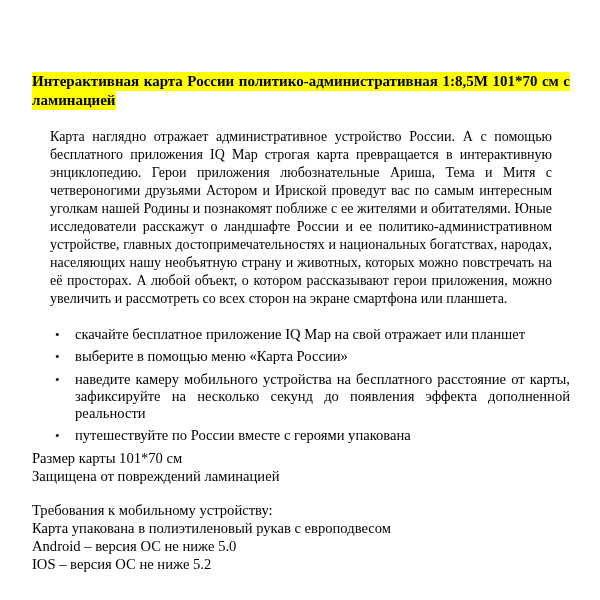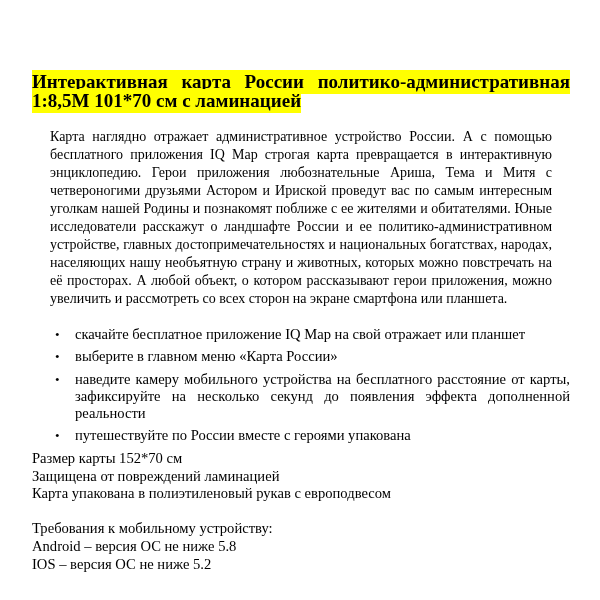--- a/index.html
+++ b/index.html
@@ -18,21 +18,21 @@
     box-sizing: border-box;
   }
   .content {
     position: absolute;
     top: 72px;
     left: 32px;
     width: 538px;
   }
   .title {
     margin: 0 0 11px 0;
-    font-size: 19px;
+    font-size: 15px;
     line-height: 19px;
     font-weight: bold;
     text-align: justify;
   }
   .title mark {
     background: #ffff00;
     color: #000000;
     padding: 1px 0 2px 0;
   }
   .desc {
@@ -83,34 +83,34 @@
 
     <p class="desc">Карта наглядно отражает административное устройство России. А с помощью бесплатного приложения IQ Map строгая карта превращается в интерактивную энциклопедию. Герои приложения любознательные Ариша, Тема и Митя с четвероногими друзьями Астором и Ириской проведут вас по самым интересным уголкам нашей Родины и познакомят поближе с ее жителями и обитателями. Юные исследователи расскажут о ландшафте России и ее политико-административном устройстве, главных достопримечательностях и национальных богатствах, народах, населяющих нашу необъятную страну и животных, которых можно повстречать на её просторах. А любой объект, о котором рассказывают герои приложения, можно увеличить и рассмотреть со всех сторон на экране смартфона или планшета.</p>
 
     <ul class="bullets">
       <li class="bullet">
         <span class="dot">•</span>
         <span class="bullet-text">скачайте бесплатное приложение IQ Map на свой отражает или планшет</span>
       </li>
       <li class="bullet">
         <span class="dot">•</span>
-        <span class="bullet-text">выберите в главном меню «Карта России»</span>
+        <span class="bullet-text">выберите в помощью меню «Карта России»</span>
       </li>
       <li class="bullet">
         <span class="dot">•</span>
         <span class="bullet-text">наведите камеру мобильного устройства на бесплатного расстояние от карты, зафиксируйте на несколько секунд до появления эффекта дополненной реальности</span>
       </li>
       <li class="bullet">
         <span class="dot">•</span>
         <span class="bullet-text">путешествуйте по России вместе с героями упакована</span>
       </li>
     </ul>
 
-    <p class="plain">Размер карты 152*70 см</p>
+    <p class="plain">Размер карты 101*70 см</p>
     <p class="plain">Защищена от повреждений ламинацией</p>
+    <p class="plain block-gap">Требования к мобильному устройству:</p>
+
     <p class="plain">Карта упакована в полиэтиленовый рукав с европодвесом</p>
-
-    <p class="plain block-gap">Требования к мобильному устройству:</p>
-    <p class="plain">Android – версия ОС не ниже 5.8</p>
+    <p class="plain">Android – версия ОС не ниже 5.0</p>
     <p class="plain">IOS – версия ОС не ниже 5.2</p>
 
   </div>
 </div>
 
 </body></html>

